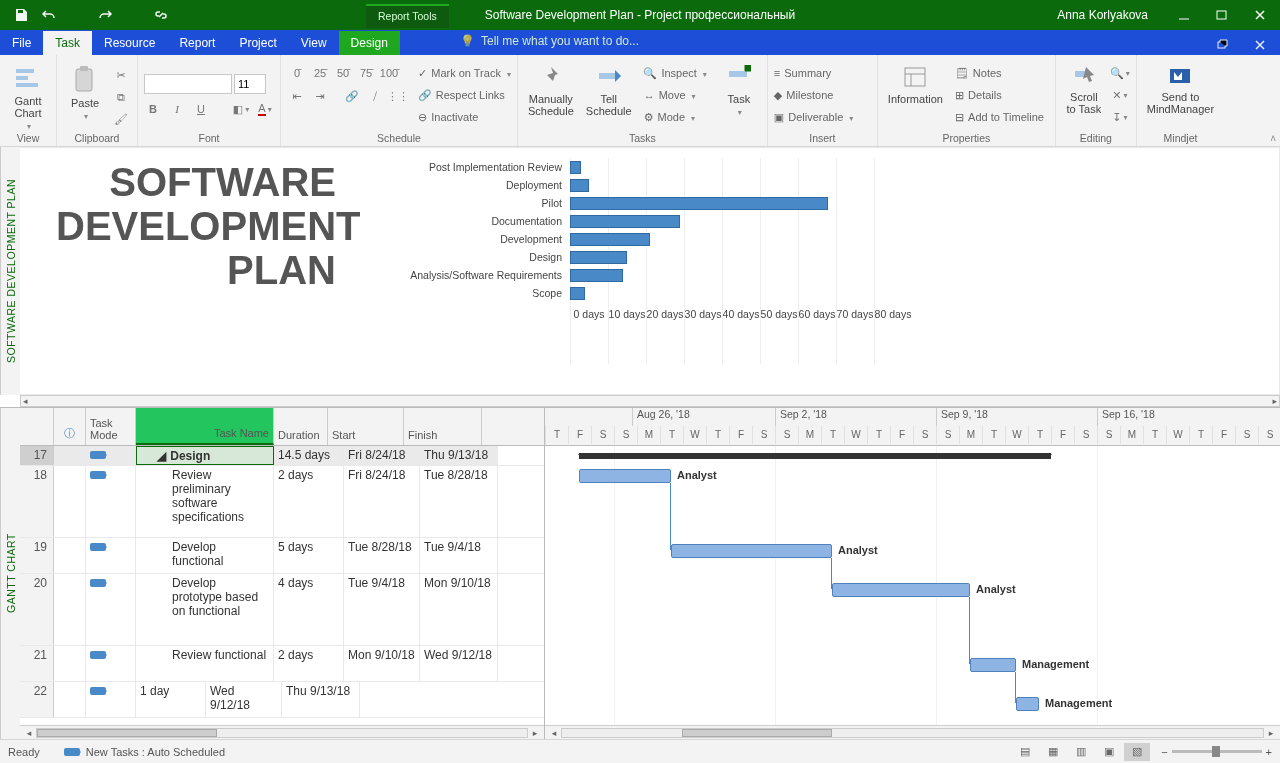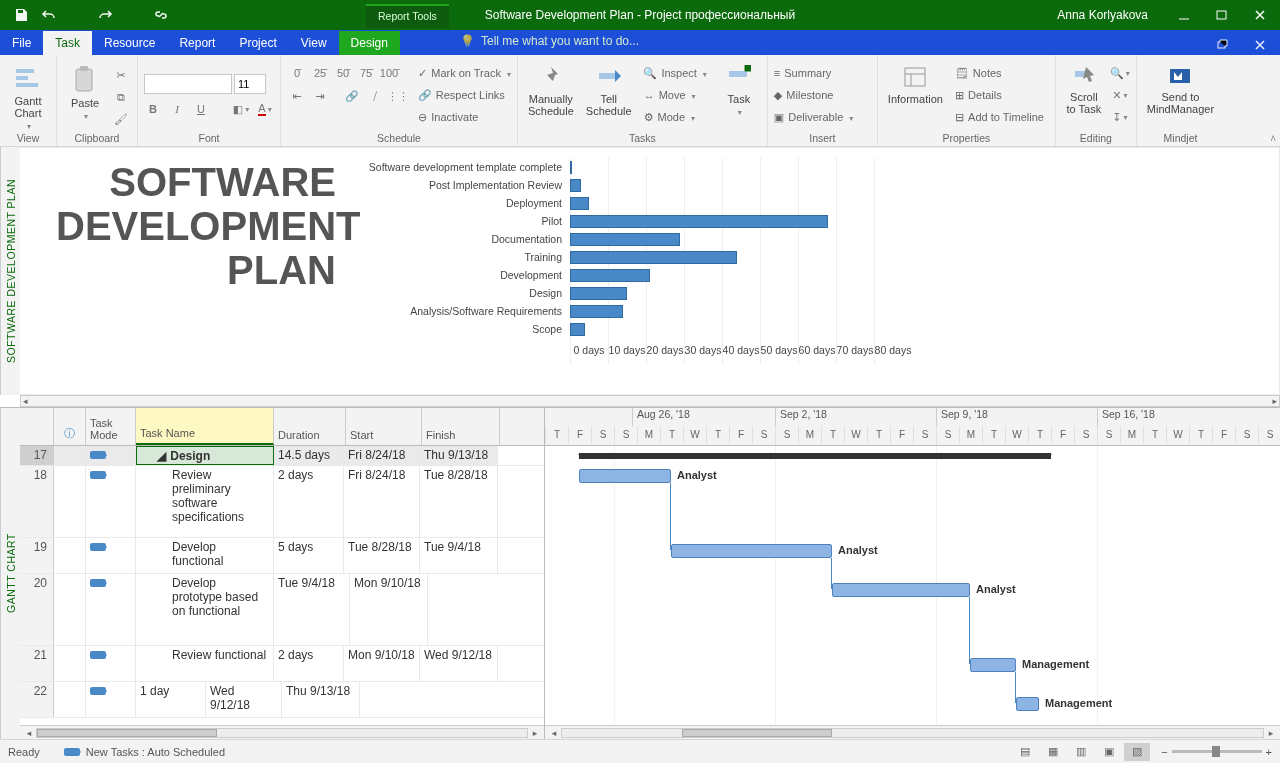--- a/index.html
+++ b/index.html
@@ -64,21 +64,21 @@
 
 .hscroll { position: absolute; left: 20px; right: 0; bottom: 0; height: 12px; background: #f3f3f3; border: 1px solid #ccc; display: flex; align-items: center; justify-content: space-between; font-size: 9px; color: #666; padding: 0 2px; }
 
 
 .grid-left { width: 525px; border-right: 1px solid #bbb; display: flex; flex-direction: column; overflow: hidden; }
 .grid-right { flex: 1; display: flex; flex-direction: column; overflow: hidden; position: relative; }
 
 .gheader { height: 38px; background: #f3f3f3; border-bottom: 1px solid #bbb; display: flex; }
 .gheader .cell { border-right: 1px solid #ccc; display: flex; align-items: flex-end; padding: 0 4px 4px; font-size: 11px; color: #555; position: relative; }
 .gheader .cell .dd { position: absolute; right: 3px; bottom: 4px; font-size: 8px; color: #888; cursor:pointer; }
-.gheader .cell.sel { background: #fef9c3; border-bottom: 2px solid #0b6a0b; }
+.gheader .cell.sel { background: #22c55e; border-bottom: 2px solid #0b6a0b; justify-content: flex-end; }
 
 .gbody { flex: 1; overflow: hidden; position: relative; }
 .grow { display: flex; border-bottom: 1px solid #e9e9e9; min-height: 20px; }
 .grow .cell { border-right: 1px solid #e9e9e9; padding: 2px 4px; font-size: 12px; color: #333; }
 .grow .cell.rownum { width: 34px; text-align: right; background: #f3f3f3; border-right: 1px solid #ccc; color: #555; padding-right:6px;}
 .grow .cell.info { width: 32px; background: #fff; }
 .grow .cell.mode { width: 50px; }
 .grow .cell.name { width: 138px; word-wrap: break-word; }
 .grow .cell.dur { width: 70px; }
 .grow .cell.start { width: 76px; }
@@ -435,26 +435,20 @@
             <div class="gl" style="left: 0px;"></div>
             <div class="gl" style="left: 38px;"></div>
             <div class="gl" style="left: 76px;"></div>
             <div class="gl" style="left: 114px;"></div>
             <div class="gl" style="left: 152px;"></div>
             <div class="gl" style="left: 190px;"></div>
             <div class="gl" style="left: 228px;"></div>
             <div class="gl" style="left: 266px;"></div>
             <div class="gl" style="left: 304px;"></div>
           </div>
-      <div class="row">
-            <div class="lab">Software development template complete</div>
-            <div class="bararea">
-              <div class="bar" style="left:0;width:0px"></div>
-            </div>
-          </div>
           <div class="row">
             <div class="lab">Post Implementation Review</div>
             <div class="bararea">
               <div class="bar" style="left:0;width:11.399999999999999px"></div>
             </div>
           </div>
           <div class="row">
             <div class="lab">Deployment</div>
             <div class="bararea">
               <div class="bar" style="left:0;width:19px"></div>
@@ -463,26 +457,20 @@
           <div class="row">
             <div class="lab">Pilot</div>
             <div class="bararea">
               <div class="bar" style="left:0;width:258.4px"></div>
             </div>
           </div>
           <div class="row">
             <div class="lab">Documentation</div>
             <div class="bararea">
               <div class="bar" style="left:0;width:110.19999999999999px"></div>
-            </div>
-          </div>
-          <div class="row">
-            <div class="lab">Training</div>
-            <div class="bararea">
-              <div class="bar" style="left:0;width:167.2px"></div>
             </div>
           </div>
           <div class="row">
             <div class="lab">Development</div>
             <div class="bararea">
               <div class="bar" style="left:0;width:79.8px"></div>
             </div>
           </div>
           <div class="row">
             <div class="lab">Design</div>
@@ -530,21 +518,21 @@
         <div class="cell" style="width:34px"></div>
         <div class="cell" style="width:32px;justify-content:center">
             <span style="color:#4a89c8">ⓘ</span>
           </div>
         <div class="cell" style="width:50px;white-space:pre"><span>Task
 Mode</span><span class="dd"></span></div>
         <div class="cell sel" style="width:138px">
             <span>Task Name</span>
             <span class="dd"></span>
           </div>
-        <div class="cell" style="width:72px">
+        <div class="cell" style="width:54px">
             <span>Duration</span>
             <span class="dd"></span>
           </div>
         <div class="cell" style="width:76px">
             <span>Start</span>
             <span class="dd"></span>
           </div>
         <div class="cell" style="width:78px">
             <span>Finish</span>
             <span class="dd"></span>
@@ -576,20 +564,21 @@
             <div class="cell name" style="padding-left:36px"><span>Develop functional</span></div>
             <div class="cell dur">5 days</div>
             <div class="cell start">Tue 8/28/18</div>
             <div class="cell fin">Tue 9/4/18</div>
           </div>
           <div class="grow" style="height: 72px;">
             <div class="cell rownum">20</div>
             <div class="cell info"></div>
             <div class="cell mode"><span class="autoicon"></span></div>
             <div class="cell name" style="padding-left:36px"><span>Develop prototype based on functional</span></div>
+            <div class="cell dur">4 days</div>
             <div class="cell start">Tue 9/4/18</div>
             <div class="cell fin">Mon 9/10/18</div>
           </div>
           <div class="grow" style="height: 36px;">
             <div class="cell rownum">21</div>
             <div class="cell info"></div>
             <div class="cell mode"><span class="autoicon"></span></div>
             <div class="cell name" style="padding-left:36px"><span>Review functional</span></div>
             <div class="cell dur">2 days</div>
             <div class="cell start">Mon 9/10/18</div>

